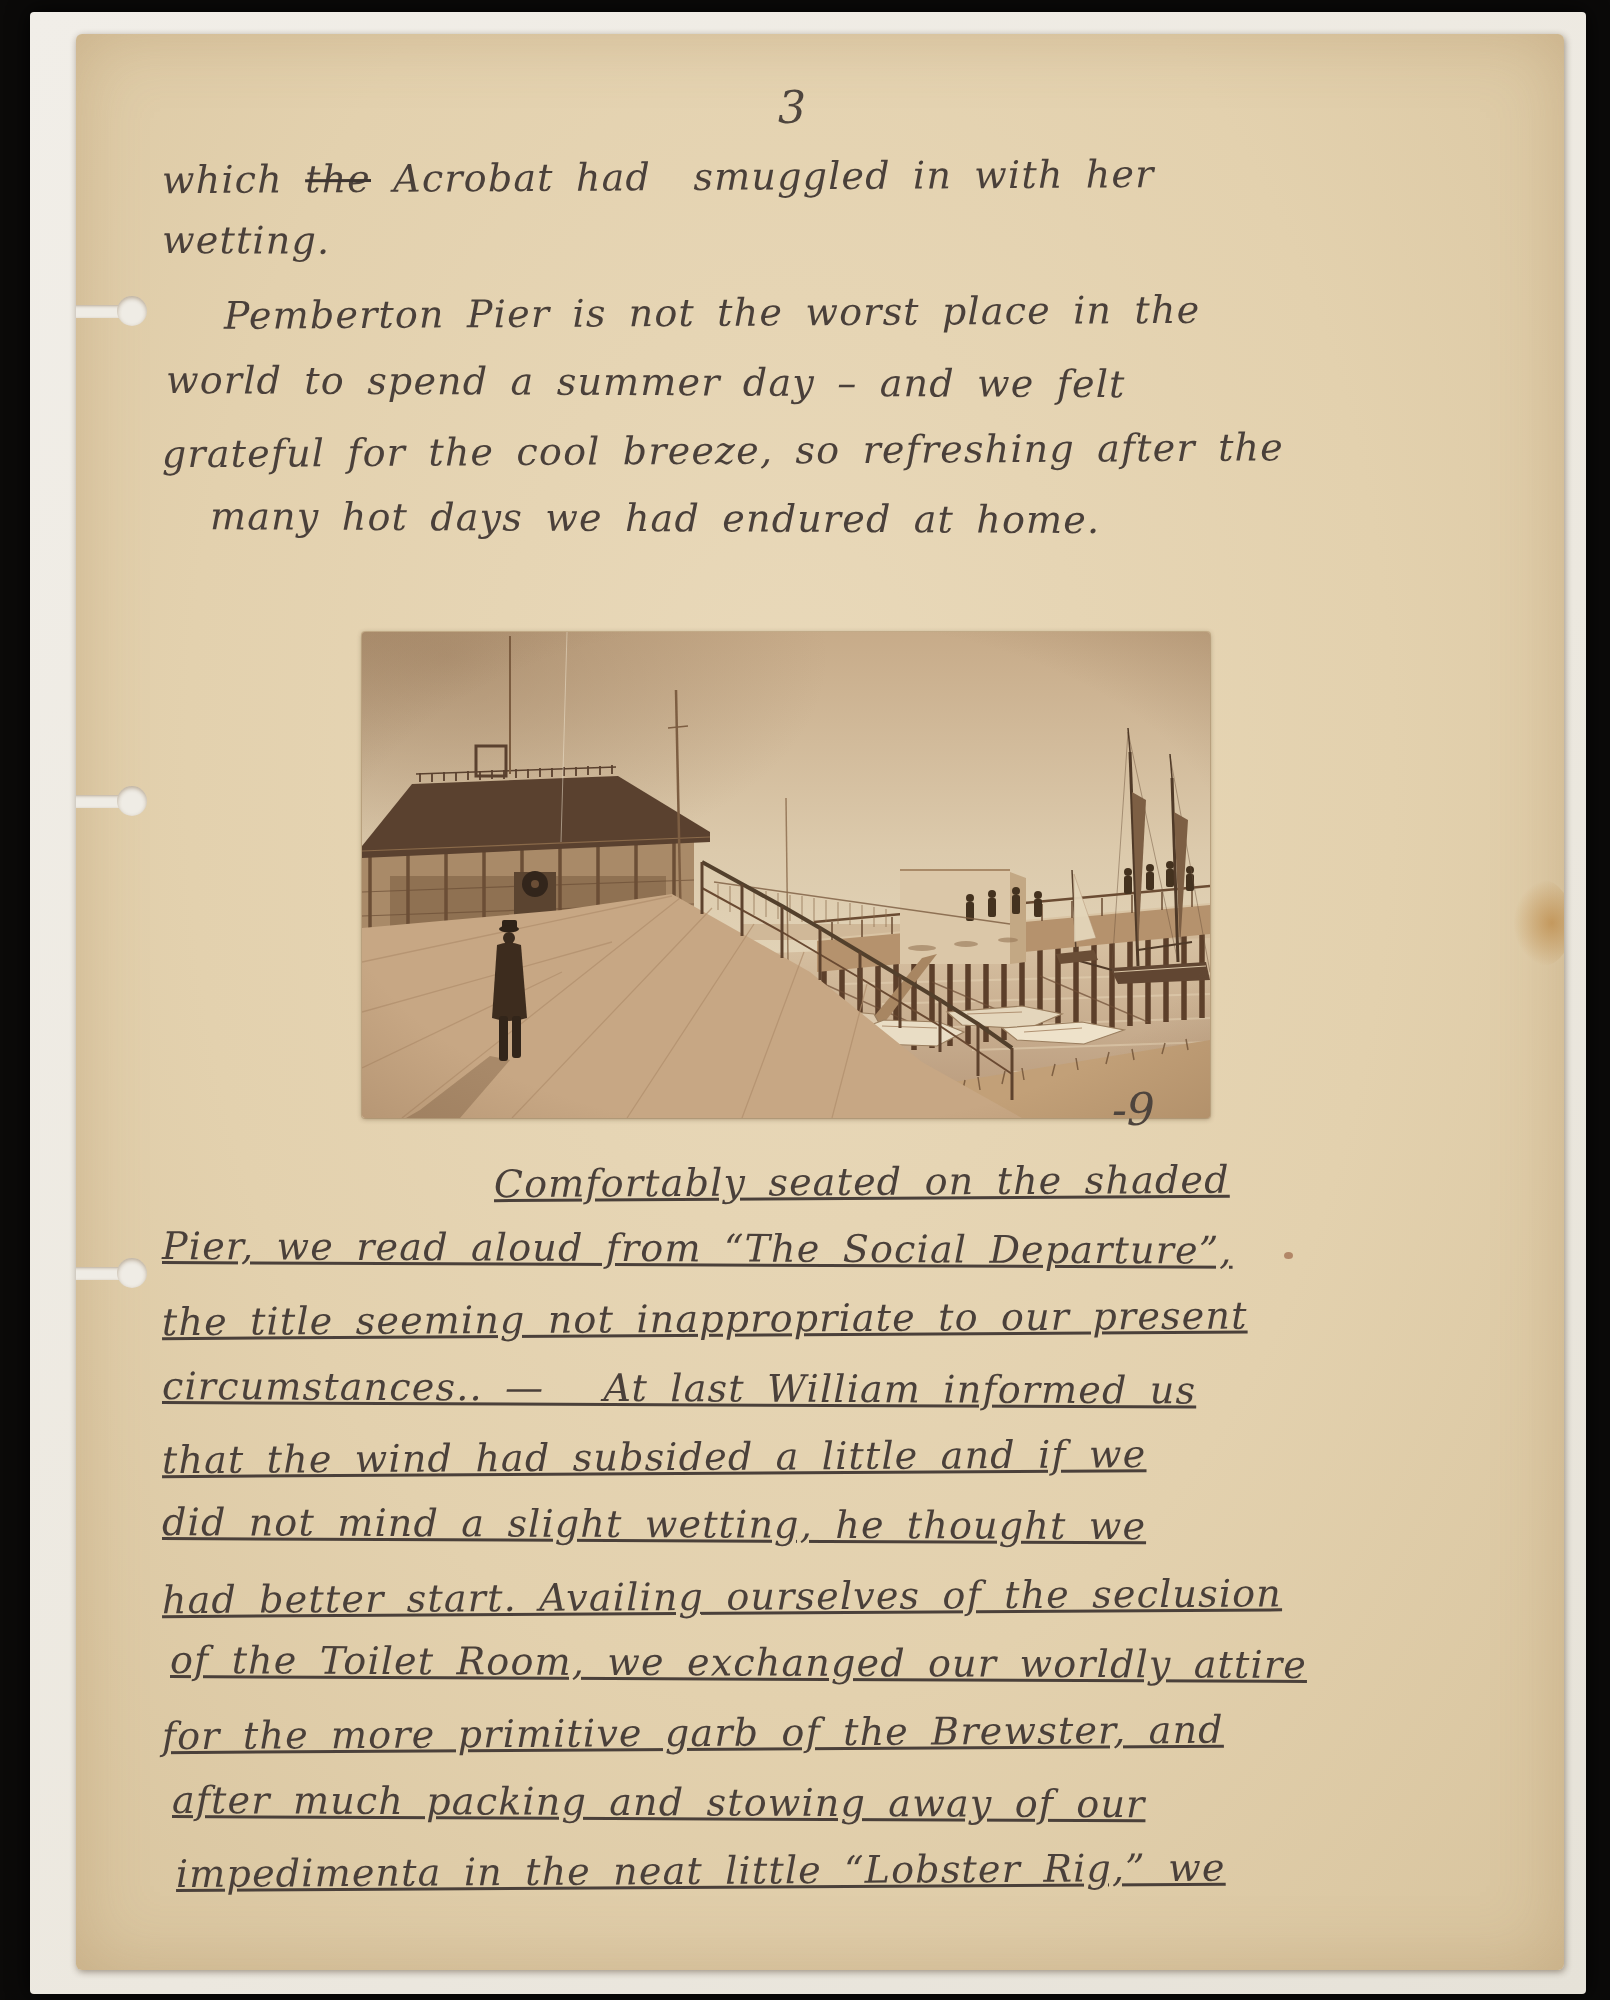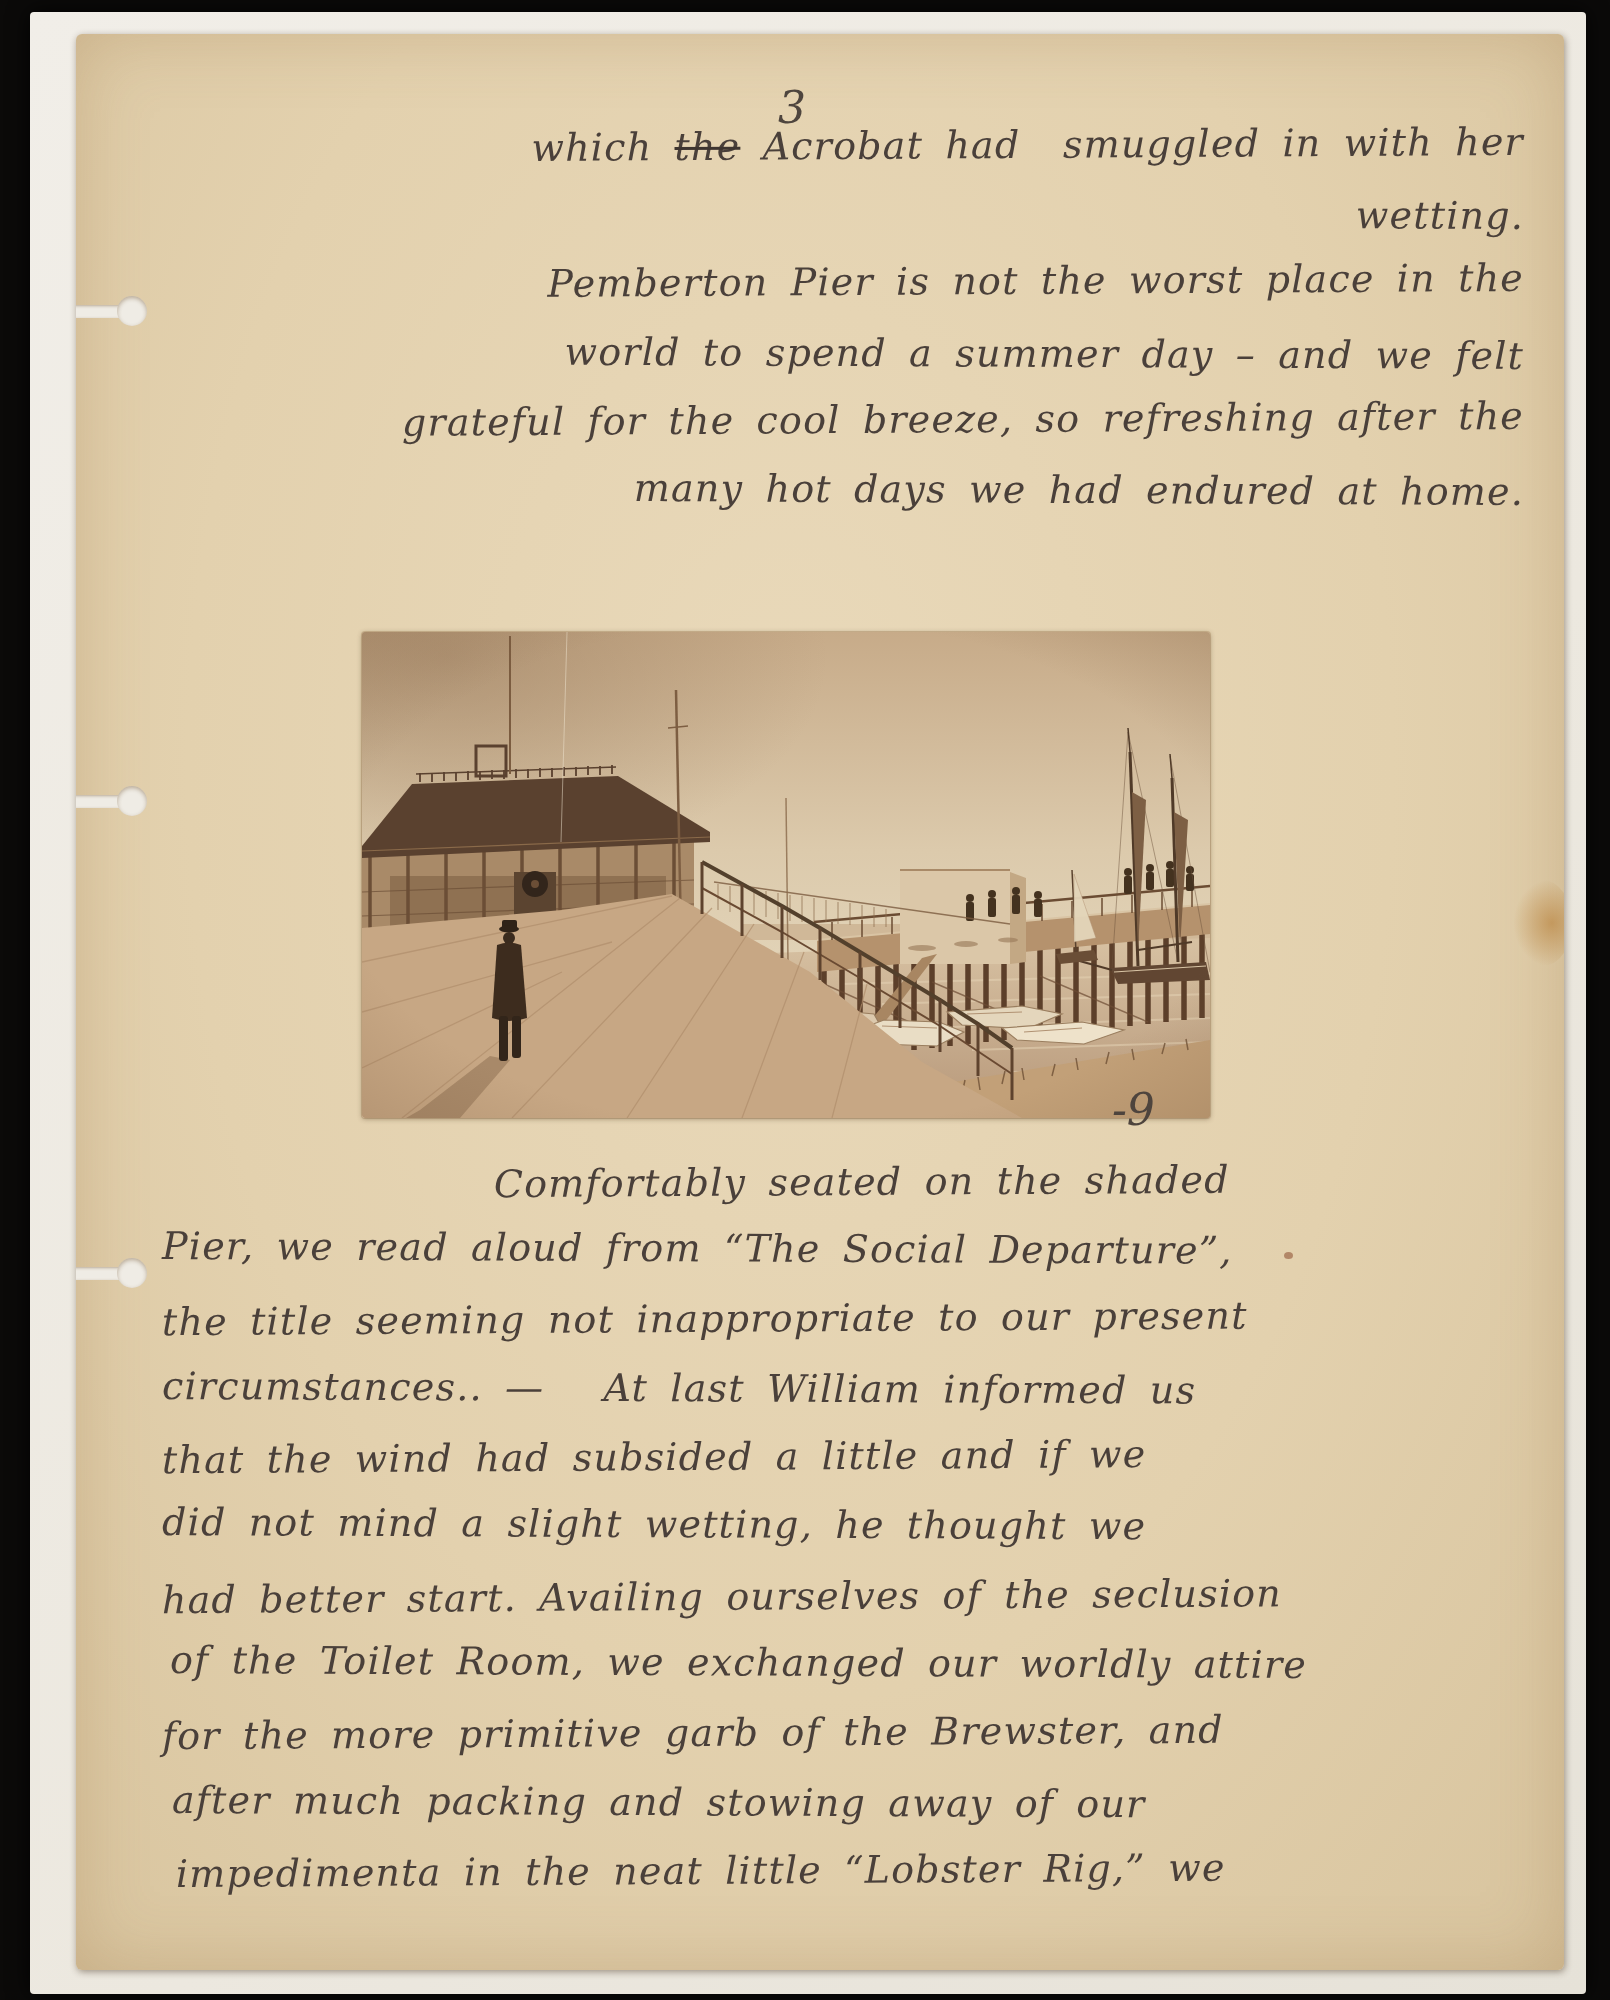--- a/index.html
+++ b/index.html
@@ -9,22 +9,22 @@
            background:linear-gradient(135deg,#f1eee8 0%,#ece8df 60%,#e6e2d8 100%);
            border-radius:4px;box-shadow:0 0 22px rgba(0,0,0,.85);}
   .page{position:absolute;left:76px;top:34px;width:1488px;height:1936px;overflow:hidden;
         background:radial-gradient(ellipse at 48% 38%, #e9d9ba 0%, #e3d1ae 55%, #d8c49e 100%);
         border-radius:6px;
         box-shadow:inset 0 0 70px rgba(150,112,64,.28), 1px 2px 7px rgba(60,40,20,.45);}
   .page-num{position:absolute;top:48px;left:0;right:0;text-align:center;
             transform:translateX(-28px);font-style:italic;font-size:44px;color:#4e453e;}
   .hw{position:absolute;left:86px;right:40px;color:#4a403a;font-style:italic;
       font-size:38px;letter-spacing:1.2px;word-spacing:9px;}
-  .hw-top{top:88px;text-align:right;}
-  .hw-bottom{top:1124px;}
+  .hw-top{top:118px;}
+  .hw-bottom{top:1124px;text-decoration:underline;}
   .hw-line{height:69px;white-space:nowrap;position:relative;}
   .hw-line:nth-child(2n){transform:rotate(.25deg);}
   .hw-line:nth-child(2n+1){transform:rotate(-.35deg);}
   .hw-line:nth-child(3n+1){top:2px;}
   .struck{text-decoration:line-through;text-decoration-thickness:2.5px;text-decoration-color:#3e3530;}
   .photo{position:absolute;left:286px;top:598px;width:848px;height:486px;border-radius:3px;
          overflow:hidden;box-shadow:0 1px 5px rgba(80,55,30,.45), 0 0 0 1px rgba(190,160,120,.5);}
   .photo svg{display:block;width:100%;height:100%;}
   .photo-caption{position:absolute;left:1036px;top:1050px;font-style:italic;
                  font-size:44px;color:#4e443d;}

